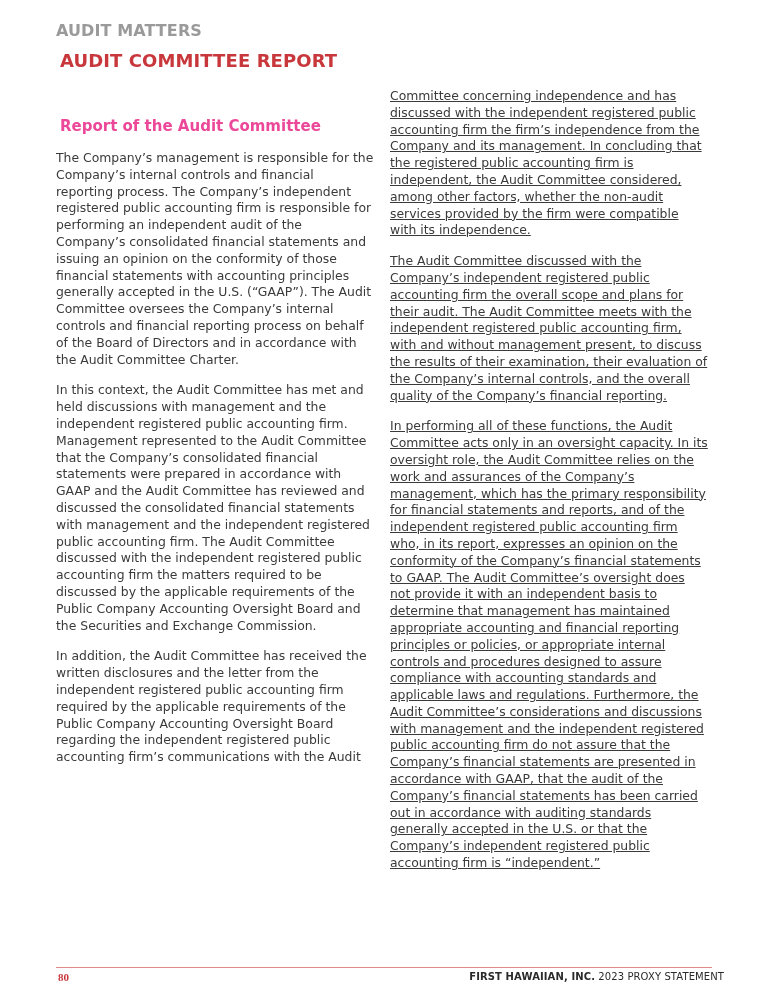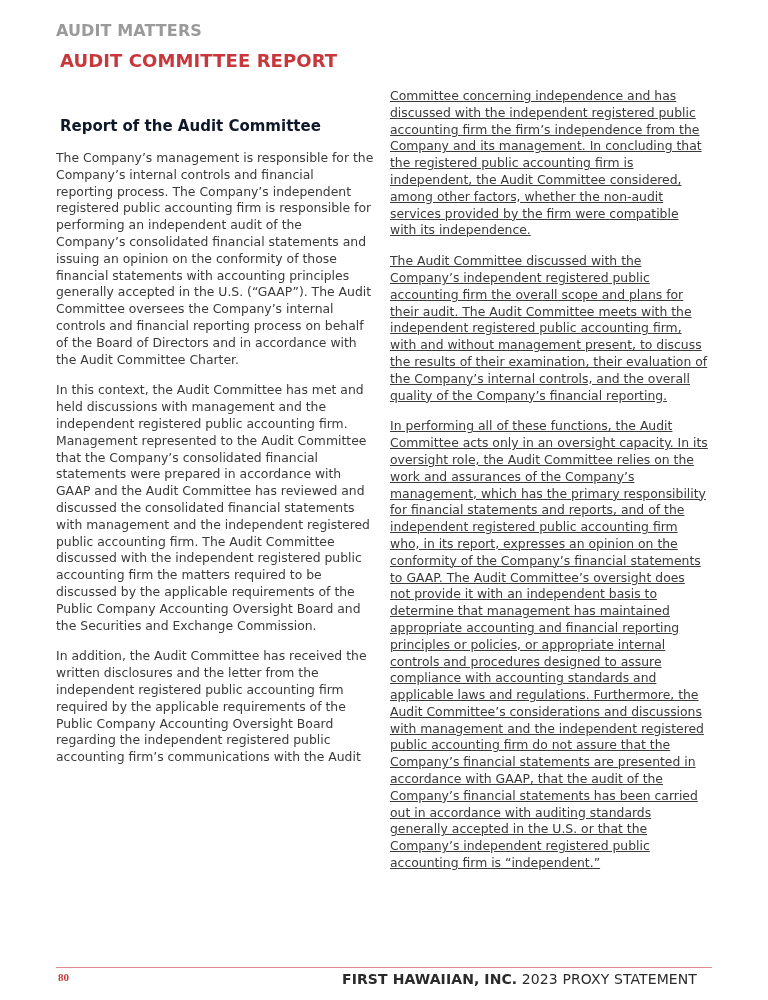--- a/index.html
+++ b/index.html
@@ -6,24 +6,24 @@
   body { width: 768px; height: 1000px; position: relative; overflow: hidden;
          font-family: "DejaVu Sans", "Liberation Sans", sans-serif; color: #3a3a3a; }
   .section-label { position: absolute; left: 56px; top: 21px; font-size: 16px; font-weight: bold;
                    color: #9a9a9a; letter-spacing: 0.1px; }
   .page-title { position: absolute; left: 60px; top: 50px; font-size: 18px; font-weight: bold;
                 color: #c8373b; letter-spacing: 0.1px; margin: 0; }
   .col { position: absolute; top: 88px; width: 318px; font-size: 12.4px; line-height: 16.8px; }
   .col-left { left: 56px; }
   .col-right { left: 390px; text-decoration: underline; }
   .col p { margin: 0 0 14px 0; }
-  .subhead { font-size: 15px; font-weight: bold; color: #0f172a; margin: 28px 0 14px 4px; line-height: 20px; }
+  .subhead { font-size: 15px; font-weight: bold; color: #ec4899; margin: 28px 0 14px 4px; line-height: 20px; }
   .footer-rule { position: absolute; left: 56px; right: 56px; top: 967px; height: 1px; background: #e0898b; }
   .page-number { position: absolute; left: 58px; top: 971px; font-size: 11px; font-weight: bold; color: #c8373b; font-family: Liberation Serif, serif; }
-  .footer-title { position: absolute; right: 71px; top: 971px; font-size: 14px; color: #2a2a2a; letter-spacing: 0.1px; }
+  .footer-title { position: absolute; right: 44px; top: 971px; font-size: 10px; color: #2a2a2a; letter-spacing: 0.1px; }
   .footer-title b { font-weight: bold; }
 </style>
 </head>
 <body>
 
 <div class="section-label">AUDIT MATTERS</div>
 <h1 class="page-title">AUDIT COMMITTEE REPORT</h1>
 
 <div class="col col-left">
   <div class="subhead">Report of the Audit Committee</div>

